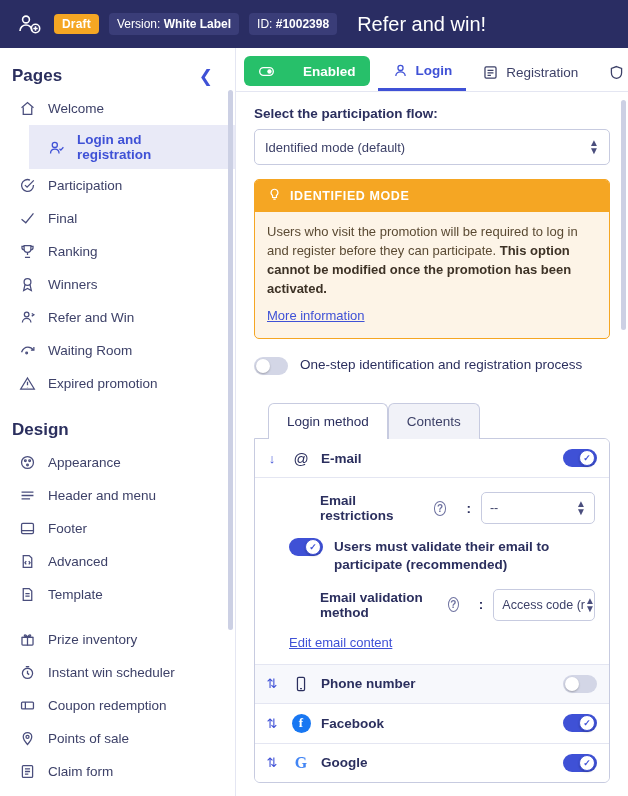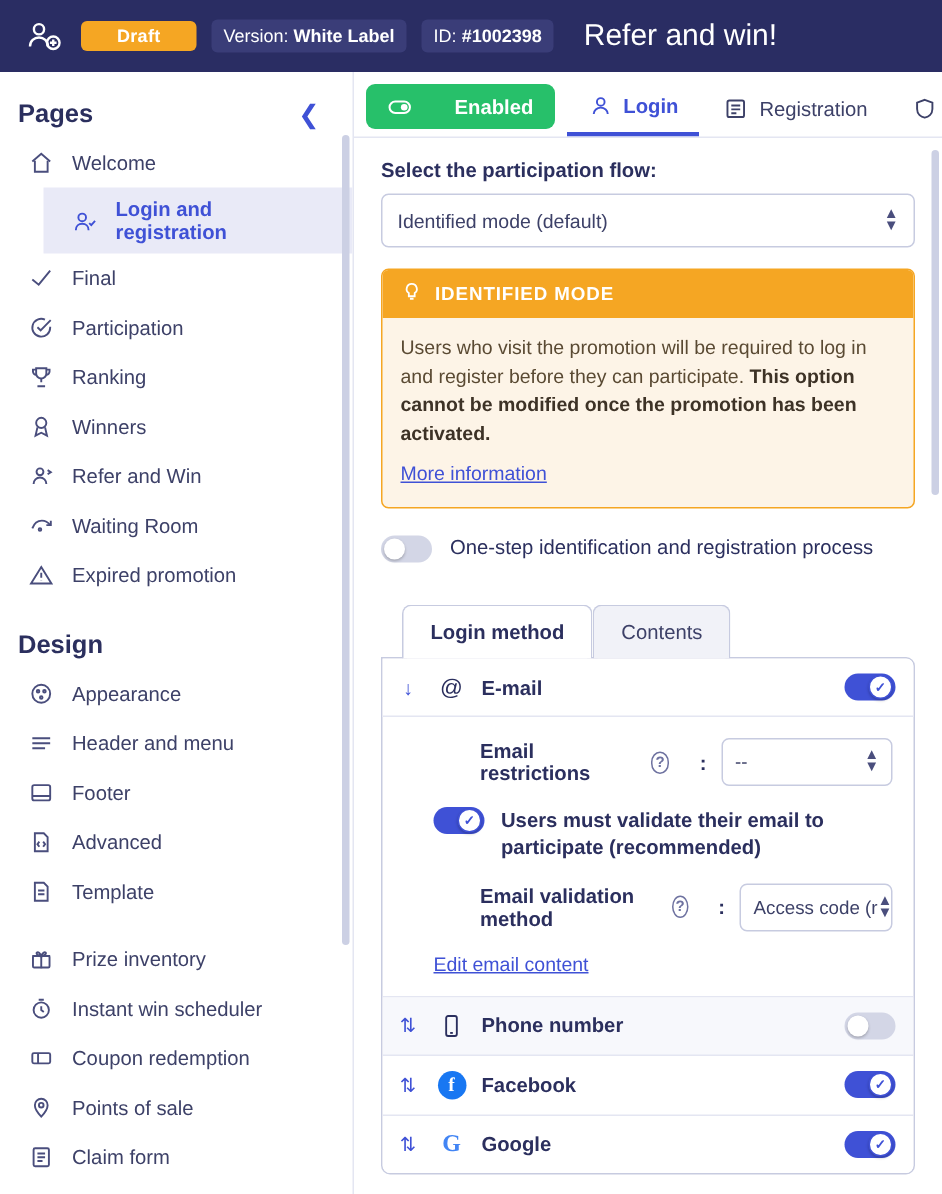--- a/index.html
+++ b/index.html
@@ -34,21 +34,21 @@
     width: 30px; height: 30px;
     display: flex; align-items: center; justify-content: center;
     color: #fff;
   }
   .badge-draft {
     background: #f5a623;
     color: #ffffff;
     font-size: 12px;
     font-weight: bold;
     border-radius: 4px;
-    padding: 3px 24px;
+    padding: 3px 8px;
     letter-spacing: .2px;
   }
   .badge-dark {
     background: #3a3d78;
     color: #ffffff;
     font-size: 12px;
     border-radius: 4px;
     padding: 4px 8px;
     white-space: nowrap;
   }
@@ -292,21 +292,21 @@
     border-radius: 6px 6px 0 0;
     padding: 10px 18px;
     font-size: 13.5px;
     background: #f1f2f8;
     color: #3d4168;
     cursor: pointer;
   }
   .inner-tab.sel {
     background: #ffffff;
     color: #2b2f5e;
-    font-weight: bold;
+    font-weight: normal;
     position: relative;
     top: 0;
   }
   .panel {
     border: 1px solid #c7cbe0;
     border-radius: 0 6px 6px 6px;
     margin-top: -1px;
     background: #ffffff;
     overflow: hidden;
   }
@@ -481,34 +481,34 @@
               <path d="M3 17c0-3 2.2-5 5-5s5 2 5 5"></path>
               <path d="M13.5 11.5l1.6 1.6 3-3.4"></path>
             </svg>
         </span>
         <span>Login and registration</span>
       </div>
 
       <div class="side-item">
         <span class="ic">
           <svg width="17" height="17" viewBox="0 0 20 20" fill="none" stroke="currentColor" stroke-width="1.5">
-              <path d="M3 11l5 4 9-11"></path>
-            </svg>
-        </span>
-        <span>Final</span>
-      </div>
-
-      <div class="side-item">
-        <span class="ic">
-          <svg width="17" height="17" viewBox="0 0 20 20" fill="none" stroke="currentColor" stroke-width="1.5">
               <path d="M17 9.3V10a7 7 0 11-4.1-6.4"></path>
               <path d="M7 9.6l2.5 2.4L17.4 4"></path>
             </svg>
         </span>
         <span>Participation</span>
+      </div>
+
+      <div class="side-item">
+        <span class="ic">
+          <svg width="17" height="17" viewBox="0 0 20 20" fill="none" stroke="currentColor" stroke-width="1.5">
+              <path d="M3 11l5 4 9-11"></path>
+            </svg>
+        </span>
+        <span>Final</span>
       </div>
 
       <div class="side-item">
         <span class="ic">
           <svg width="17" height="17" viewBox="0 0 20 20" fill="none" stroke="currentColor" stroke-width="1.5">
               <path d="M6 3h8v4a4 4 0 01-8 0z"></path>
               <path d="M6 4H3.5v1.5A2.5 2.5 0 006 8M14 4h2.5v1.5A2.5 2.5 0 0114 8"></path>
               <path d="M10 11v3M7 17h6"></path>
             </svg>
         </span>

